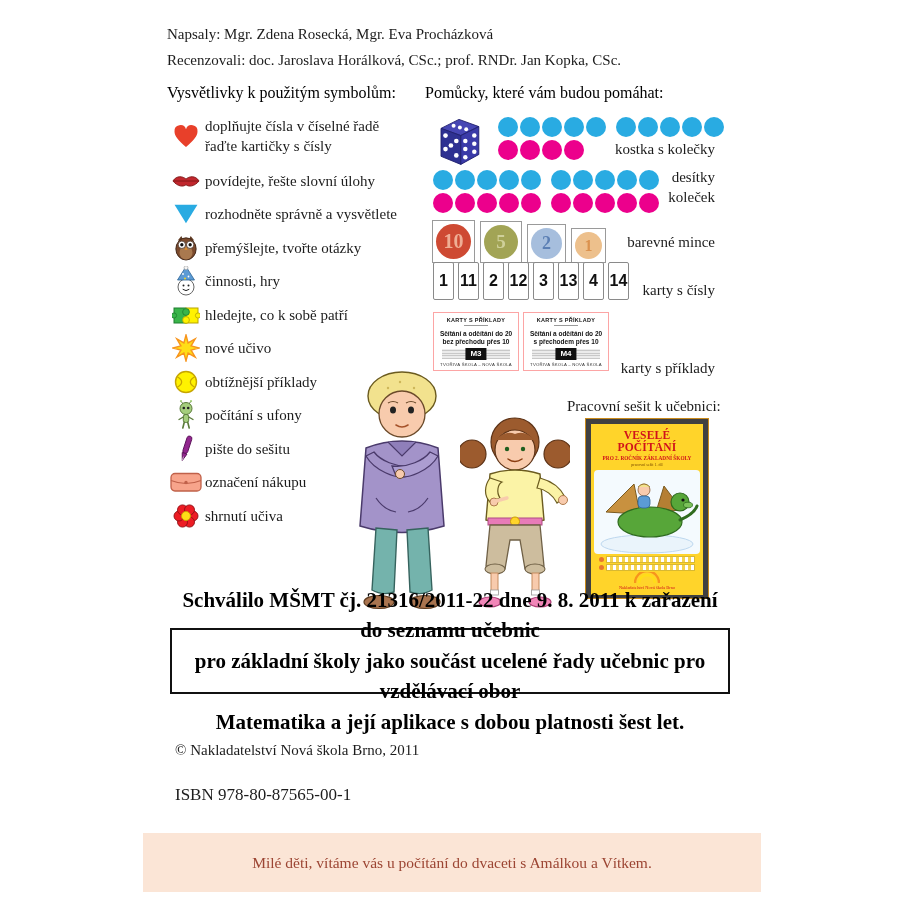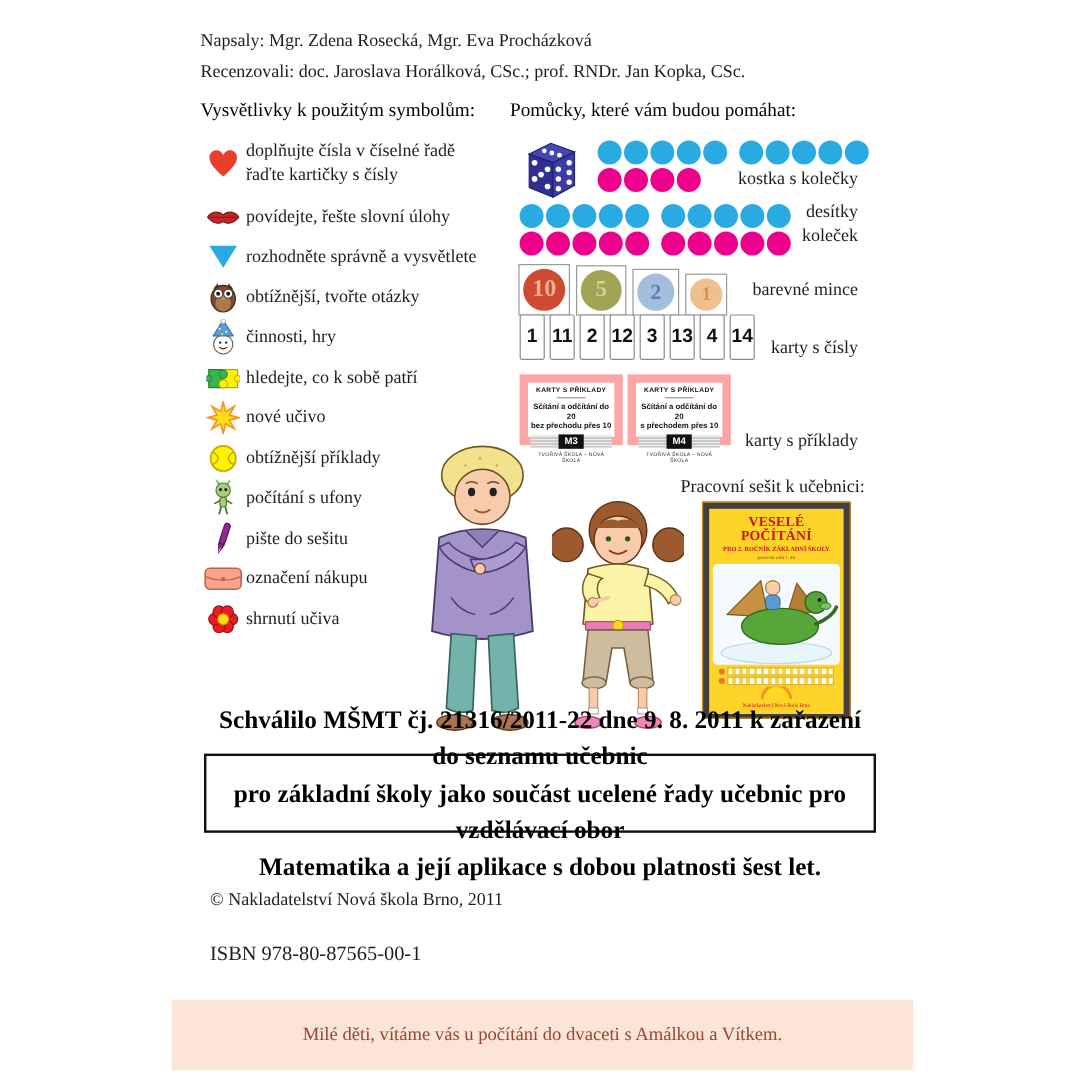--- a/index.html
+++ b/index.html
@@ -32,21 +32,21 @@
   .c10{width:35px;height:35px;background:#CE4A33;color:#EFAE95;font-size:20px;}
   .c5{width:34px;height:34px;background:#A2A455;color:#CFD09A;font-size:19px;}
   .c2{width:31px;height:31px;background:#A6BEDD;color:#5B7FB4;font-size:18px;}
   .c1{width:27px;height:27px;background:#EDC08C;color:#DB924E;font-size:16px;}
 
   .numcards{position:absolute;display:flex;gap:4px;}
   .num-card{width:19px;height:36px;background:#fff;border:1px solid #8a8a8a;border-radius:2px;
             display:flex;align-items:center;justify-content:center;
             font-family:"Liberation Sans",sans-serif;font-weight:bold;font-size:16px;color:#111;}
 
-  .ex-card{position:absolute;width:86px;height:59px;background:#fff;border:7px solid #fca5a5;
+  .ex-card{position:absolute;width:86px;height:59px;background:#fff;border:1px solid #fca5a5;
            box-sizing:border-box;padding:4px 2px 2px;text-align:center;
            font-family:"Liberation Sans",sans-serif;}
   .ex-head{font-size:5.5px;font-weight:bold;letter-spacing:.3px;color:#111;}
   .ex-subline{width:24px;height:1.5px;background:#9a9a9a;margin:1.5px auto 3.5px;}
   .ex-line{font-size:6.5px;font-weight:bold;color:#111;line-height:1.25;}
   .ex-badge-bar{margin:3.5px auto 3px;width:68px;height:10px;position:relative;
     background:repeating-linear-gradient(0deg,#c9c9c9 0 1px,#ececec 1px 2.5px);}
   .ex-badge{position:absolute;left:50%;top:-1px;transform:translateX(-50%);
             background:#111;color:#fff;font-size:8px;font-weight:bold;padding:0 5px;height:12px;line-height:12px;}
   .ex-foot{font-size:4.3px;color:#333;letter-spacing:.2px;margin-top:2.5px;}
@@ -125,21 +125,21 @@
             <polygon points="22,6 18,1 16,6" fill="#5e3a22"></polygon>
           <ellipse cx="13" cy="15" rx="11" ry="12" fill="#7B4A2D" stroke="#3d2416" stroke-width="1"></ellipse>
           <ellipse cx="13" cy="19" rx="7" ry="7.5" fill="#a9794f"></ellipse>
           <circle cx="8.5" cy="10.5" r="4" fill="#fff" stroke="#3d2416" stroke-width="0.8"></circle>
           <circle cx="17.5" cy="10.5" r="4" fill="#fff" stroke="#3d2416" stroke-width="0.8"></circle>
           <circle cx="8.5" cy="10.5" r="1.8" fill="#111"></circle>
             <circle cx="17.5" cy="10.5" r="1.8" fill="#111"></circle>
           <polygon points="13,13 11.3,16 14.7,16" fill="#E8922A"></polygon>
         </svg>
       </span>
-      <span class="ltext">obtížnější, tvořte otázky</span>
+      <span class="ltext">přemýšlejte, tvořte otázky</span>
     </div>
 
 
     <div class="lrow">
       <span class="licon">
         <svg width="22" height="30" viewBox="0 0 22 30">
           <circle cx="11" cy="21" r="8" fill="#fff" stroke="#666" stroke-width="1"></circle>
           <polygon points="11,0.5 2.5,14 19.5,14" fill="#5B9BD5" stroke="#2f6496" stroke-width="0.8"></polygon>
           <circle cx="11" cy="1.8" r="2" fill="#f5f5f5" stroke="#999" stroke-width="0.6"></circle>
           <circle cx="8" cy="8" r="0.9" fill="#fff"></circle>

